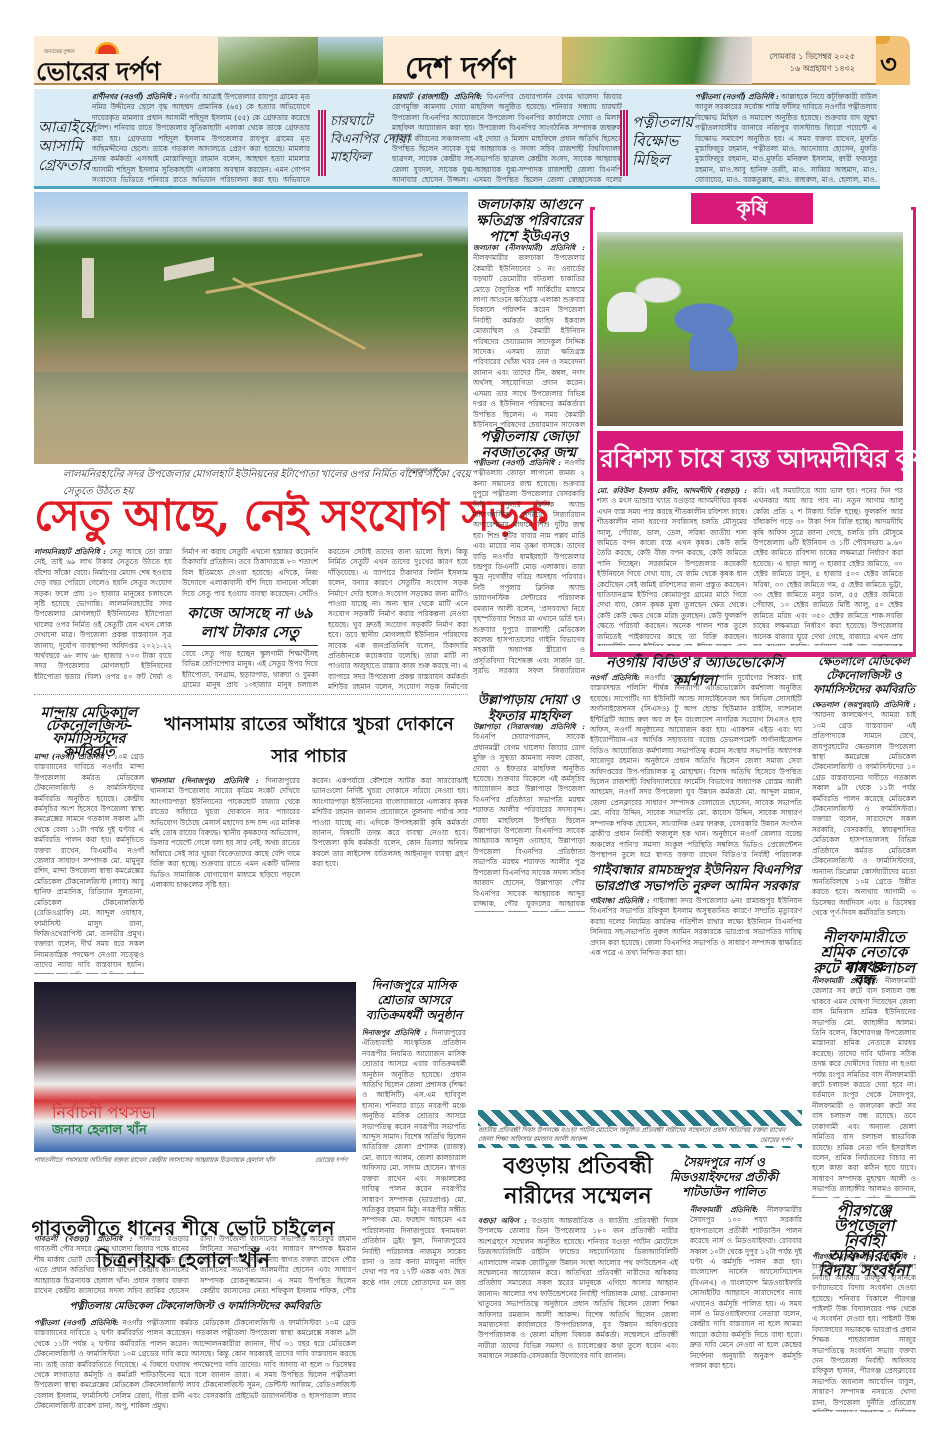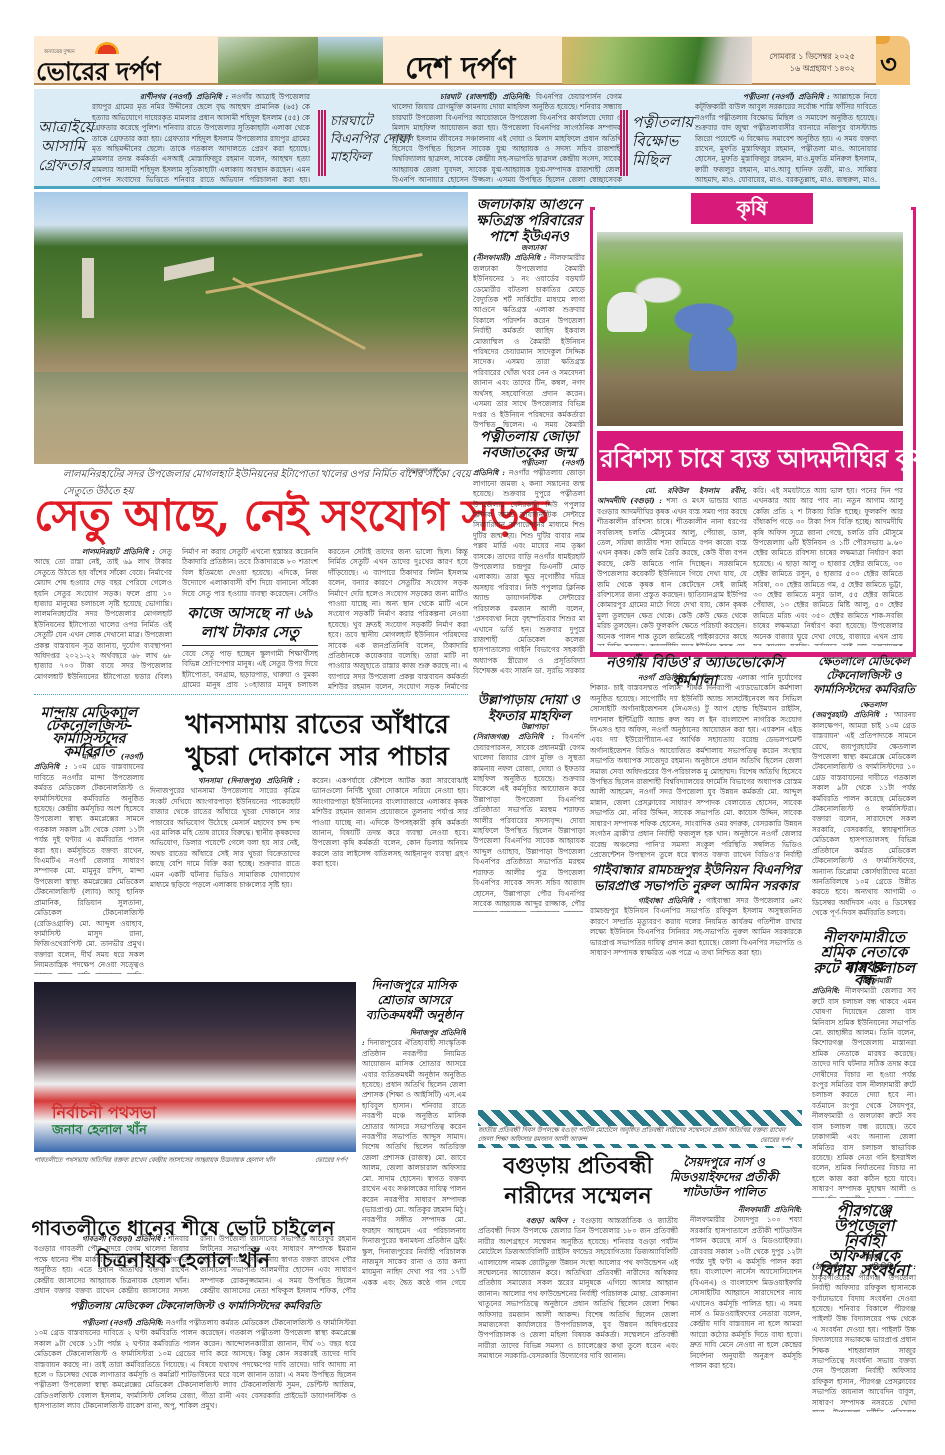--- a/index.html
+++ b/index.html
@@ -1,20 +1,20 @@
 <!DOCTYPE html>
 <html><head>
 <meta charset="utf-8">
 <style>
   * { box-sizing: border-box; margin: 0; padding: 0; }
   html, body { width: 945px; height: 1455px; background: #ffffff; overflow: hidden; }
   body { font-family: "DejaVu Sans", sans-serif; color: #222; position: relative; }
   .abs { position: absolute; }
   .body-text { font-size: 7.2px; line-height: 10.4px; color: #333; text-align: justify; overflow: hidden; font-family: "DejaVu Serif", serif; }
-  .body-text b { color: #111; font-style: italic; margin-left: 48px; }
+  .body-text b { color: #111; font-style: italic; }
 
   
   #masthead { left: 34px; top: 36px; width: 846px; height: 49px; background: #fdebd6; border-bottom: 2px solid #b88a55; }
   #logo-small { left: 44px; top: 48px; font-size: 5px; color: #444; }
   #logo-main { left: 36px; top: 52px; font-size: 25px; font-weight: bold; color: #111; letter-spacing: -0.5px; }
   .sun { left: 95px; top: 42px; width: 24px; height: 12px; border-radius: 12px 12px 0 0; background: radial-gradient(circle at 50% 100%, #e53b1e 55%, #f6a81e 56%); }
   .photo { background: linear-gradient(160deg, #c8d8c0 0%, #7a9a5a 40%, #5a7a3a 70%, #a89070 100%); }
   #mh-photo1 { left: 218px; top: 37px; width: 165px; height: 47px; }
   #mh-photo2 { left: 318px; top: 37px; width: 65px; height: 47px; background: linear-gradient(180deg, #b7d1e6 0%, #6e9a4e 60%, #4d7a33 100%); }
   #section-title { left: 405px; top: 44px; font-size: 30px; color: #111; font-weight: bold; }
@@ -48,21 +48,21 @@
                 linear-gradient(180deg, #cfd9d0 0%, #9ab883 6%, #7fb84a 20%, #6aa83a 50%, #8a7a5a 75%, #6e5a40 100%); }
   #krishi-headline-bg { left: 597px; top: 431px; width: 306px; height: 50px; background: #d81b7a; }
   #krishi-headline { left: 600px; top: 439px; width: 300px; text-align: center; font-size: 25px; color: #fff; font-weight: bold; white-space: nowrap; letter-spacing: -0.5px; font-family: "DejaVu Serif", serif; }
 
   .headline { color: #111; text-align: center; font-style: italic; font-family: "DejaVu Serif", serif; font-weight: bold; }
   .dotted { border-top: 1px dotted #4aa6c0; }
 
   
   #rally-photo { left: 34px; top: 982px; width: 322px; height: 170px;
     background: linear-gradient(180deg, #1a1a2a 0%, #3a3040 25%, #6a4a50 45%, #eeeeee 60%, #d63a3a 70%, #f2f2f2 82%, #3a6ab0 100%); }
-  #rally-banner-text { left: 52px; top: 1100px; font-size: 16px; color: #d32f2f; font-weight: bold; font-family: "DejaVu Serif", serif; }
+  #rally-banner-text { left: 52px; top: 1100px; font-size: 16px; color: #d32f2f; font-weight: normal; font-family: "DejaVu Serif", serif; }
   #rally-banner-text2 { left: 52px; top: 1120px; font-size: 13px; color: #1e7d3a; font-weight: bold; font-family: "DejaVu Serif", serif; }
   #conf-photo { left: 478px; top: 972px; width: 324px; height: 176px;
     background: linear-gradient(180deg, #cfd6de 0%, #aab4c0 35%, #2e3a4a 55%, #c08aa0 65%, repeating-linear-gradient(45deg, #2a7a8a 0 6px, #f4f4f4 6px 12px) 100%); }
   #conf-table { left: 478px; top: 1110px; width: 324px; height: 38px; background: repeating-linear-gradient(45deg, #2a7a8a 0 6px, #f4f4f4 6px 12px); }
 </style>
 </head>
 <body>
 
 <div class="abs" id="masthead"></div>
 <div class="abs sun"></div>
@@ -73,21 +73,21 @@
 <div class="abs" id="section-title">দেশ দর্পণ</div>
 <div class="abs" id="mh-photo3"></div>
 <div class="abs" id="date-line1">সোমবার ১ ডিসেম্বর ২০২৫</div>
 <div class="abs" id="date-line2">১৬ অগ্রহায়ণ ১৪৩২</div>
 <div class="abs" id="page-num-box"></div>
 <div class="abs" id="page-num-fold"></div>
 <div class="abs" id="page-num">৩</div>
 
 <div class="abs" id="strip"></div>
 
-<div class="abs strip-head" style="left:38px;top:118px;width:50px;text-align:center;">আত্রাইয়ে আসামি গ্রেফতার</div>
+<div class="abs strip-head" style="left:38px;top:118px;width:50px;">আত্রাইয়ে আসামি গ্রেফতার</div>
 <div class="abs body-text" style="left:92px;top:92px;width:218px;height:95px;">
   <b>রাণীনগর (নওগাঁ) প্রতিনিধি :</b>
   <span>নওগাঁর আত্রাই উপজেলার রায়পুর গ্রামের মৃত নমির উদ্দীনের ছেলে বৃদ্ধ আহম্মদ প্রামানিক (৬৫) কে হত্যার অভিযোগে দায়েরকৃত মামলার প্রধান আসামী শহিদুল ইসলাম (৫৫) কে গ্রেফতার করেছে পুলিশ। শনিবার রাতে উপজেলার সুতিকাহাটা এলাকা থেকে তাকে গ্রেফতার করা হয়। গ্রেফতার শহিদুল ইসলাম উপজেলার রায়পুর গ্রামের মৃত অছিমদ্দীনের ছেলে। তাকে গতকাল আদালতে প্রেরণ করা হয়েছে। মামলার তদন্ত কর্মকর্তা এসআই মোস্তাফিজুর রহমান বলেন, আহম্মদ হত্যা মামলার আসামী শহিদুল ইসলাম সুতিকাহাটা এলাকায় অবস্থান করছেন। এমন গোপন সংবাদের ভিত্তিতে শনিবার রাতে অভিযান পরিচালনা করা হয়। অভিযানে মামলার প্রধান আসামী শহিদুলকে গ্রেফতার করা হয়েছে। তাকে রোববার আদালতে প্রেরণ করা হয়েছে।</span>
 </div>
 
 <div class="abs vbar" style="left:318px;top:110px;height:66px;"></div>
 <div class="abs strip-head" style="left:330px;top:112px;width:80px;font-size:13px;line-height:18px;">চারঘাটে বিএনপির দোয়া মাহফিল</div>
 <div class="abs body-text" style="left:392px;top:92px;width:230px;height:95px;">
   <b>চারঘাট (রাজশাহী) প্রতিনিধি:</b>
   <span>বিএনপির চেয়ারপার্সন বেগম খালেদা জিয়ার রোগমুক্তি কামনায় দোয়া মাহফিল অনুষ্ঠিত হয়েছে। শনিবার সন্ধ্যায় চারঘাট উপজেলা বিএনপির আয়োজনে উপজেলা বিএনপির কার্যালয়ে দোয়া ও মিলাদ মাহফিল আয়োজন করা হয়। উপজেলা বিএনপির সাংগঠনিক সম্পাদক জহুরুল ইসলাম জীবনের সঞ্চালনায় এই দোয়া ও মিলাদ মাহফিলে প্রধান অতিথি হিসেবে উপস্থিত ছিলেন সাবেক যুগ্ম আহ্বায়ক ও সদস্য সচিব রাজশাহী বিশ্ববিদ্যালয় ছাত্রদল, সাবেক কেন্দ্রীয় সহ-সভাপতি ছাত্রদল কেন্দ্রীয় সংসদ, সাবেক আহ্বায়ক জেলা যুবদল, সাবেক যুগ্ম-আহ্বায়ক যুগ্ম-সম্পাদক রাজশাহী জেলা বিএনপি আনায়ার হোসেন উজ্জল। এসময় উপস্থিত ছিলেন জেলা স্বেচ্ছাসেবক দলের সাবেক সাংগঠনিক সম্পাদক রবিউল ইসলাম রবি, ভায়ালক্ষীপুর ইউনিয়ন বিএনপির সিনিয়র সহ-সভাপতি ও ইউপি সদস্য আকবর আলী, শামীম সরকার প্রমুখ।</span>
@@ -192,21 +192,21 @@
   <b>পীরগঞ্জ (ঠাকুরগাঁও) প্রতিনিধি :</b>
   <span>ঠাকুরগাঁওয়ের পীরগঞ্জ উপজেলা নির্বাহী অফিসার রফিকুল হাসানকে বর্ণাঢ্যভাবে বিদায় সংবর্ধনা দেওয়া হয়েছে। শনিবার বিকালে পীরগঞ্জ পাইলট উচ্চ বিদ্যালয়ের পক্ষ থেকে এ সংবর্ধনা দেওয়া হয়। পাইলট উচ্চ বিদ্যালয়ের সভাকক্ষে ভারপ্রাপ্ত প্রধান শিক্ষক শাহজালাল সাজুর সভাপতিত্বে সংবর্ধনা সভায় বক্তব্য দেন উপজেলা নির্বাহী অফিসার রফিকুল হাসান, পীরগঞ্জ প্রেসক্লাবের সভাপতি জয়নাল আবেদিন বাবুল, সাধারণ সম্পাদক নসরতে খোদা রানা, উপজেলা দুর্নীতি প্রতিরোধ কমিটির সাধারণ সম্পাদক ও সিনিয়র সাংবাদিক মোকাদ্দেস হায়াত মিলন, শিক্ষক সোহেল রানা, ফেরদৌসী বেগম, শাহ নেওয়াজ প্রমুখ।</span>
 </div>
 
 <div class="abs headline" style="left:34px;top:706px;width:110px;font-size:14px;line-height:13px;">মান্দায় মেডিক্যাল টেকনোলজিস্ট-ফার্মাসিস্টদের কর্মবিরতি</div>
 <div class="abs body-text" style="left:34px;top:752px;width:110px;height:222px;">
   <b>মান্দা (নওগাঁ) প্রতিনিধি :</b>
   <span>১০ম গ্রেড বাস্তবায়নের দাবিতে নওগাঁর মান্দা উপজেলায় কর্মরত মেডিকেল টেকনোলজিস্ট ও ফার্মাসিস্টদের কর্মবিরতি অনুষ্ঠিত হয়েছে। কেন্দ্রীয় কর্মসূচির অংশ হিসেবে উপজেলা স্বাস্থ্য কমপ্লেক্সের সামনে গতকাল সকাল ৯টা থেকে বেলা ১১টা পর্যন্ত দুই ঘণ্টার এ কর্মবিরতি পালন করা হয়। কর্মসূচিতে বক্তব্য রাখেন, বিএমটিএ নওগাঁ জেলার সাধারণ সম্পাদক মো. মামুনুর রশিদ, মান্দা উপজেলা স্বাস্থ্য কমপ্লেক্সের মেডিকেল টেকনোলজিস্ট (ল্যাব) আবু হানিফ প্রামানিক, রিডিয়ান সুলতানা, মেডিকেল টেকনোলজিস্ট (রেডিওগ্রাফি) মো. আব্দুল ওয়াহাব, ফার্মাসিস্ট মাসুদ রানা, ফিজিওথেরাপিস্ট মো. তানভীর প্রমুখ। বক্তারা বলেন, দীর্ঘ সময় ধরে সকল নিয়মতান্ত্রিক পদক্ষেপ নেওয়া সত্ত্বেও তাদের ন্যায্য দাবি বাস্তবায়ন হয়নি। সরকার দ্রুত দাবি মেনে না নিলে কঠোর কর্মসূচি ঘোষণা করা হবে বলেও জানান তারা।</span>
 </div>
 
-<div class="abs headline" style="left:158px;top:708px;width:318px;font-size:26px;line-height:32px;font-style:normal;">খানসামায় রাতের আঁধারে খুচরা দোকানে সার পাচার</div>
+<div class="abs headline" style="left:150px;top:708px;width:318px;font-size:18px;line-height:32px;font-style:normal;">খানসামায় রাতের আঁধারে খুচরা দোকানে সার পাচার</div>
 <div class="abs body-text" style="left:150px;top:776px;width:150px;height:178px;">
   <b>খানসামা (দিনাজপুর) প্রতিনিধি :</b>
   <span>দিনাজপুরের খানসামা উপজেলায় সারের কৃত্রিম সংকট দেখিয়ে আংগারপাড়া ইউনিয়নের পাকেরহাট বাজার থেকে রাতের আঁধারে খুচরা দোকানে সার পাচারের অভিযোগ উঠেছে মেসার্স মহাদেব চন্দ চন্দ এর মালিক মহি তোষ রায়ের বিরুদ্ধে। স্থানীয় কৃষকদের অভিযোগ, ডিলার পয়েন্টে গেলে বলা হয় সার নেই, অথচ রাতের আঁধারে সেই সার খুচরা বিক্রেতাদের কাছে বেশি দামে বিক্রি করা হচ্ছে। শুক্রবার রাতে এমন একটি ঘটনার ভিডিও সামাজিক যোগাযোগ মাধ্যমে ছড়িয়ে পড়লে এলাকায় চাঞ্চল্যের সৃষ্টি হয়।</span>
 </div>
 <div class="abs body-text" style="left:312px;top:776px;width:156px;height:178px;">
   <span>করেন। একপর্যায়ে কৌশলে আটক করা সারবোঝাই ভ্যানগুলো নির্দিষ্ট খুচরা দোকানে সরিয়ে নেওয়া হয়। আংগারপাড়া ইউনিয়নের বাংলাবাজারে এলাকার কৃষক মশিউর রহমান জানান প্রয়োজনে তুলনায় পর্যাপ্ত সার পাওয়া যাচ্ছে না। এদিকে উপসহকারী কৃষি কর্মকর্তা জানান, বিষয়টি তদন্ত করে ব্যবস্থা নেওয়া হবে। উপজেলা কৃষি কর্মকর্তা বলেন, কোন ডিলার অনিয়ম করলে তার লাইসেন্স বাতিলসহ আইনানুগ ব্যবস্থা গ্রহণ করা হবে।</span>
 </div>
 
 <div class="abs headline" style="left:362px;top:978px;width:104px;font-size:12px;line-height:15px;">দিনাজপুরে মাসিক শ্রোতার আসরে ব্যতিক্রমধর্মী অনুষ্ঠান</div>
 <div class="abs body-text" style="left:362px;top:1028px;width:104px;height:262px;">

